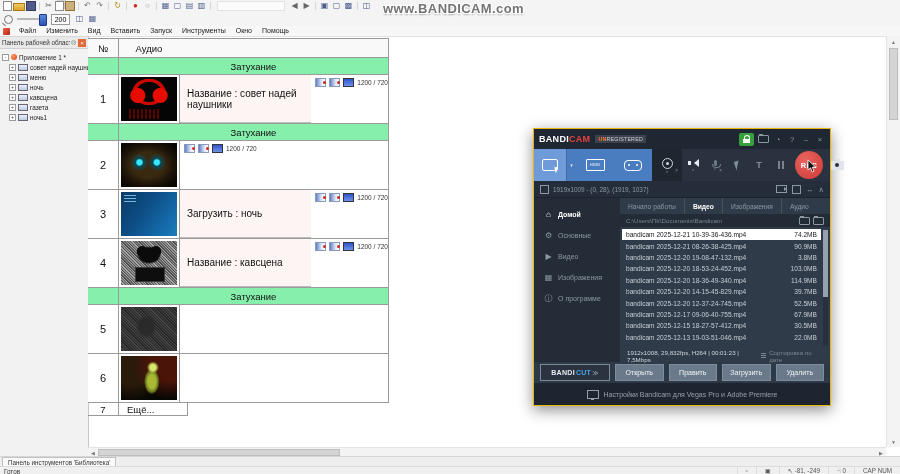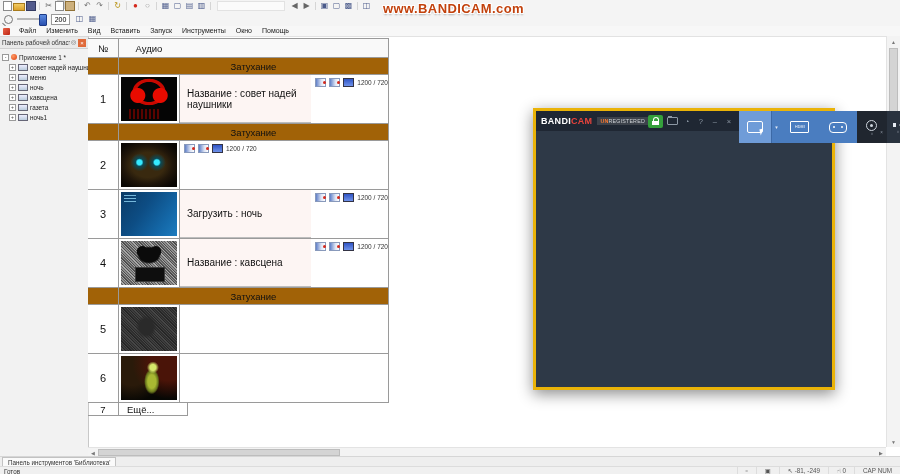--- a/index.html
+++ b/index.html
@@ -22,21 +22,21 @@
   .tb-combo{width:66px;height:8px;background:#fbfbfb;border:1px solid #e2e2e2;margin:0 3px;}
   .toolbar2{left:0;top:12px;width:900px;height:14px;background:#f4f4f4;border-bottom:1px solid #e6e6e6;display:flex;align-items:center;padding-left:4px;gap:4px;}
   .mag{width:7px;height:7px;border:1px solid #777;border-radius:50%;position:relative;}
   .mag::after{content:"";position:absolute;left:-3px;bottom:-2px;width:4px;height:1px;background:#777;transform:rotate(40deg);}
   .slider{width:30px;height:2px;background:#b8b8b8;position:relative;}
   .slider-thumb{position:absolute;left:22px;top:-4px;width:6px;height:10px;background:linear-gradient(#5a8ae0,#2a50b0);border:1px solid #1c3a86;border-radius:1px;}
   .zoom-input{width:17px;height:9px;font-size:7px;border:1px solid #9a9a9a;text-align:center;padding:0;font-family:inherit;}
   .menubar{left:0;top:26px;width:900px;height:10px;background:#f7f7f7;border-bottom:1px solid #e2e2e2;display:flex;align-items:center;font-size:7px;color:#1a1a1a;}
   .menu-app-icon{width:7px;height:7px;background:linear-gradient(135deg,#ea6448,#bc2413);border-radius:1px;margin:0 4px 0 3px;}
   .menu-item{padding:0 5px;height:10px;line-height:10px;}
-  .watermark{left:383px;top:1px;font-size:13px;font-weight:bold;letter-spacing:.4px;color:#c2410c;
+  .watermark{left:383px;top:1px;font-size:13px;font-weight:bold;letter-spacing:.4px;color:#737373;
     text-shadow:-1px -1px 0 #fff,1px -1px 0 #fff,-1px 1px 0 #fff,1px 1px 0 #fff,0 2px 2px rgba(0,0,0,.3);z-index:5;}
   
   .left-panel{left:0;top:36px;width:88px;height:420px;background:#f2f2f2;border-right:1px solid #c8c8c8;border-top:1px solid #d8d8d8;}
   .lp-header{height:11px;background:#e9e9e9;border-bottom:1px solid #d0d0d0;display:flex;align-items:center;font-size:6.3px;color:#333;padding:0 2px;}
   .lp-title{flex:1;white-space:nowrap;overflow:hidden;}
   .lp-pin{width:7px;height:7px;font-size:6px;line-height:7px;text-align:center;color:#666;}
   .lp-close{width:8px;height:8px;background:#e06a3a;color:#fff;font-size:6px;line-height:8px;text-align:center;margin-left:1px;}
   .tree{padding:3px 0 0 2px;font-size:6.4px;color:#222;}
   .tree-row{display:flex;align-items:center;height:10px;gap:2px;white-space:nowrap;}
   .tree-row.child{padding-left:7px;}
@@ -44,21 +44,21 @@
   .tree-ball{width:6px;height:6px;min-width:6px;border-radius:50%;background:radial-gradient(circle at 35% 35%,#ff9a64,#dc3c0e);}
   .tree-mon{width:8px;height:5px;min-width:8px;background:linear-gradient(#eef,#bcd);border:1px solid #667;}
   
   .storyboard{left:88px;top:38px;width:301px;font-size:9.5px;color:#111;}
   .t-header{display:flex;height:18px;background:#f9f9f9;border:1px solid #9a9a9a;border-left:none;align-items:stretch;text-align:center;font-size:9.5px;}
   .hc{display:flex;align-items:center;justify-content:center;border-right:1px solid #9a9a9a;}
   .hc:last-child{border-right:none;}
   .w-num{width:30px;min-width:30px;}
   .w-scene{width:60px;min-width:60px;}
   .w-comment{flex:1;}
-  .t-transition{display:flex;height:16px;border-bottom:1px solid #9a9a9a;border-right:1px solid #9a9a9a;background:#a16207;}
+  .t-transition{display:flex;height:16px;border-bottom:1px solid #9a9a9a;border-right:1px solid #9a9a9a;background:#86efac;}
   .t-transition .cell-num{border-right:1px solid #9a9a9a;}
   .trans-label{flex:1;display:flex;align-items:center;justify-content:center;}
   .sb-row{display:flex;height:48px;border-bottom:1px solid #9a9a9a;border-right:1px solid #9a9a9a;background:#fff;}
   .cell-num{width:30px;min-width:30px;display:flex;align-items:center;justify-content:center;font-size:11px;}
   .cell-thumb{width:60px;min-width:60px;border-left:1px solid #9a9a9a;border-right:1px solid #9a9a9a;display:flex;align-items:center;justify-content:center;}
   .thumb{width:56px;height:44px;background:#000;}
   .cell-comment{flex:1;display:flex;flex-direction:row;}
   .c-title{flex:1;display:flex;align-items:center;padding-left:7px;font-size:10px;background:#fdf5f3;border-bottom:1px solid #bdbdbd;}
   .c-meta{height:14px;display:flex;align-items:center;gap:3px;padding-left:4px;font-size:6.5px;color:#333;}
   .chip{width:9px;height:7px;background:linear-gradient(90deg,#6080c8 0%,#dde4f4 60%,#fff 100%);border:1px solid #8899bb;position:relative;}
@@ -105,21 +105,21 @@
   .vs-thumb{margin:1px 2px;height:70px;background:#d4d4d4;border:1px solid #bdbdbd;}
   .hscroll{left:88px;top:447px;width:798px;height:9px;background:#f3f3f3;border-top:1px solid #e3e3e3;display:flex;align-items:center;font-size:5px;color:#777;}
   .hs-arrow{width:10px;text-align:center;}
   .hs-thumb{width:240px;height:5px;background:#d4d4d4;border:1px solid #bdbdbd;}
   .bottom-tabrow{left:0;top:456px;width:900px;height:10px;background:#eeeeee;border-top:1px solid #d6d6d6;display:flex;align-items:flex-end;}
   .panel-tab{margin-left:2px;height:9px;line-height:9px;padding:0 5px;background:#fafafa;border:1px solid #c2c2c2;border-bottom:none;font-size:6.3px;color:#333;}
   .statusbar{left:0;top:466px;width:900px;height:8px;background:#f0f0f0;border-top:1px solid #dcdcdc;display:flex;align-items:center;font-size:6.3px;color:#333;}
   .sb-ready{padding-left:4px;flex:1;}
   .sb-pane{padding:0 8px;border-left:1px solid #ddd;height:8px;line-height:8px;color:#555;white-space:nowrap;}
   
-  .bdc{left:533px;top:108px;width:296px;height:276px;background:#2e3947;border:3px solid #eab308;box-shadow:0 4px 14px rgba(0,0,0,.45);display:flex;flex-direction:row;color:#cfd6de;z-index:10;}
+  .bdc{left:533px;top:128px;width:296px;height:276px;background:#2e3947;border:1px solid #eab308;box-shadow:0 4px 14px rgba(0,0,0,.45);display:flex;flex-direction:column;color:#cfd6de;z-index:10;}
   .bdc-title{height:20px;background:#1f2733;display:flex;align-items:center;padding:0 5px;}
   .logo{font-weight:bold;font-size:9px;letter-spacing:.3px;}
   .logo .lw{color:#fff;} .logo .lr{color:#e8433c;}
   .badge{margin-left:5px;background:#3c424b;padding:1px 3px;font-size:5.3px;letter-spacing:.2px;}
   .badge .bo{color:#ff7a2f;font-weight:bold;} .badge .bw{color:#cfd2d6;}
   .bdc-title-right{margin-left:auto;display:flex;align-items:center;gap:4px;}
   .lock-btn{width:15px;height:13px;background:#35a03c;border-radius:2px;position:relative;}
   .lock-btn::before{content:"";position:absolute;left:5px;top:2px;width:4px;height:4px;border:1px solid #fff;border-bottom:none;border-radius:3px 3px 0 0;}
   .lock-btn::after{content:"";position:absolute;left:4px;top:6px;width:7px;height:4px;background:#fff;}
   .t-glyph{color:#8d98a4;font-size:7.5px;width:10px;text-align:center;}

